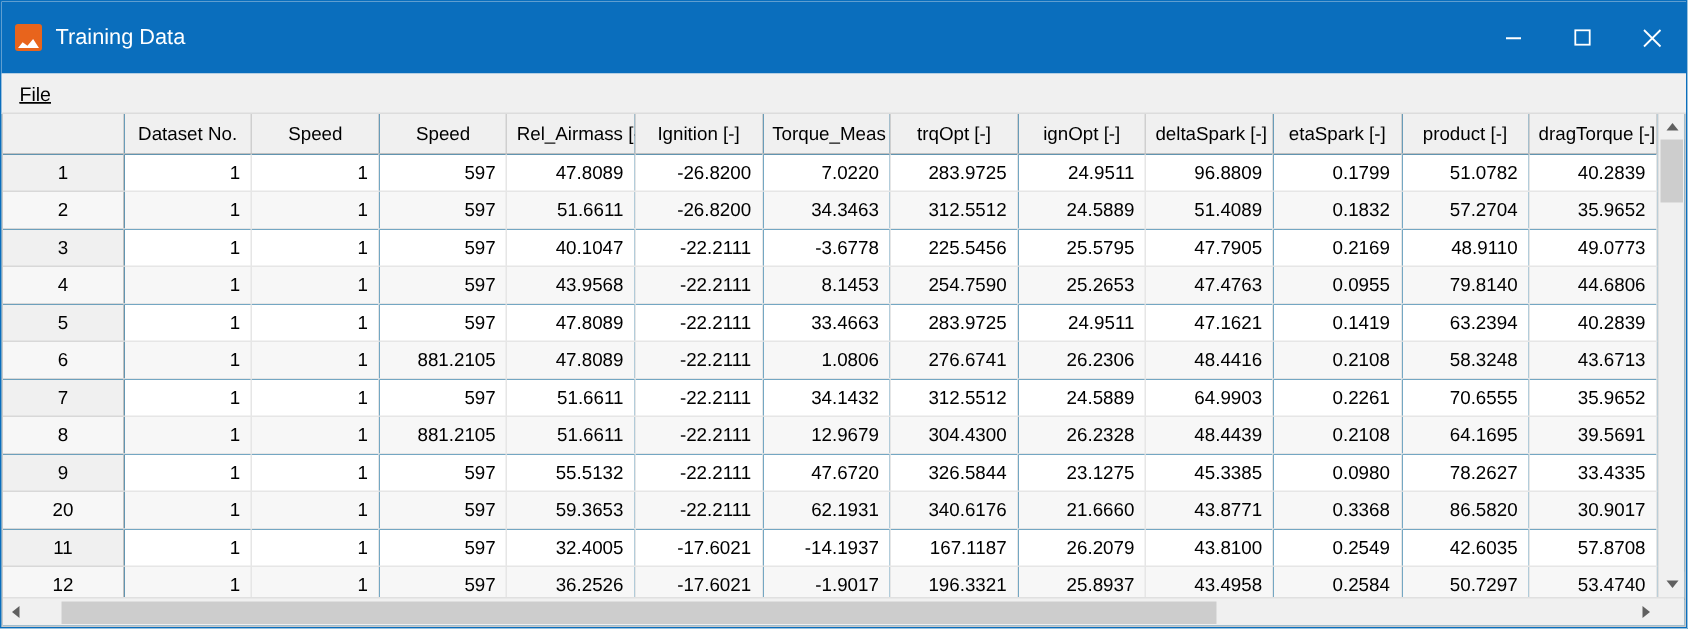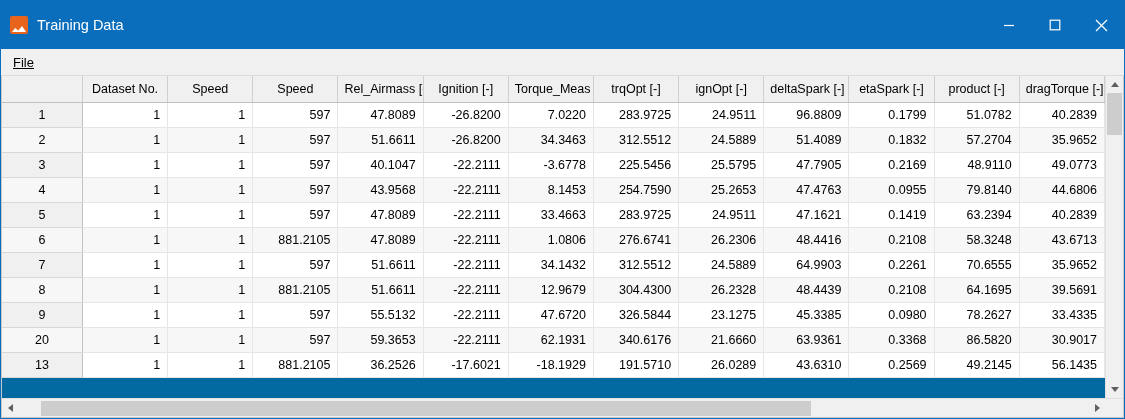--- a/index.html
+++ b/index.html
@@ -409,24 +409,54 @@
               <tr class="alt">
                 <td class="rowhdr">20</td>
                 <td>1</td>
                 <td>1</td>
                 <td>597</td>
                 <td>59.3653</td>
                 <td>-22.2111</td>
                 <td>62.1931</td>
                 <td>340.6176</td>
                 <td>21.6660</td>
-                <td>63.9361</td>
+                <td>43.8771</td>
                 <td>0.3368</td>
                 <td>86.5820</td>
                 <td>30.9017</td>
+              </tr>
+              <tr>
+                <td class="rowhdr">11</td>
+                <td>1</td>
+                <td>1</td>
+                <td>597</td>
+                <td>32.4005</td>
+                <td>-17.6021</td>
+                <td>-14.1937</td>
+                <td>167.1187</td>
+                <td>26.2079</td>
+                <td>43.8100</td>
+                <td>0.2549</td>
+                <td>42.6035</td>
+                <td>57.8708</td>
+              </tr>
+              <tr class="alt">
+                <td class="rowhdr">12</td>
+                <td>1</td>
+                <td>1</td>
+                <td>597</td>
+                <td>36.2526</td>
+                <td>-17.6021</td>
+                <td>-1.9017</td>
+                <td>196.3321</td>
+                <td>25.8937</td>
+                <td>43.4958</td>
+                <td>0.2584</td>
+                <td>50.7297</td>
+                <td>53.4740</td>
               </tr>
               <tr>
                 <td class="rowhdr">13</td>
                 <td>1</td>
                 <td>1</td>
                 <td>881.2105</td>
                 <td>36.2526</td>
                 <td>-17.6021</td>
                 <td>-18.1929</td>
                 <td>191.5710</td>

